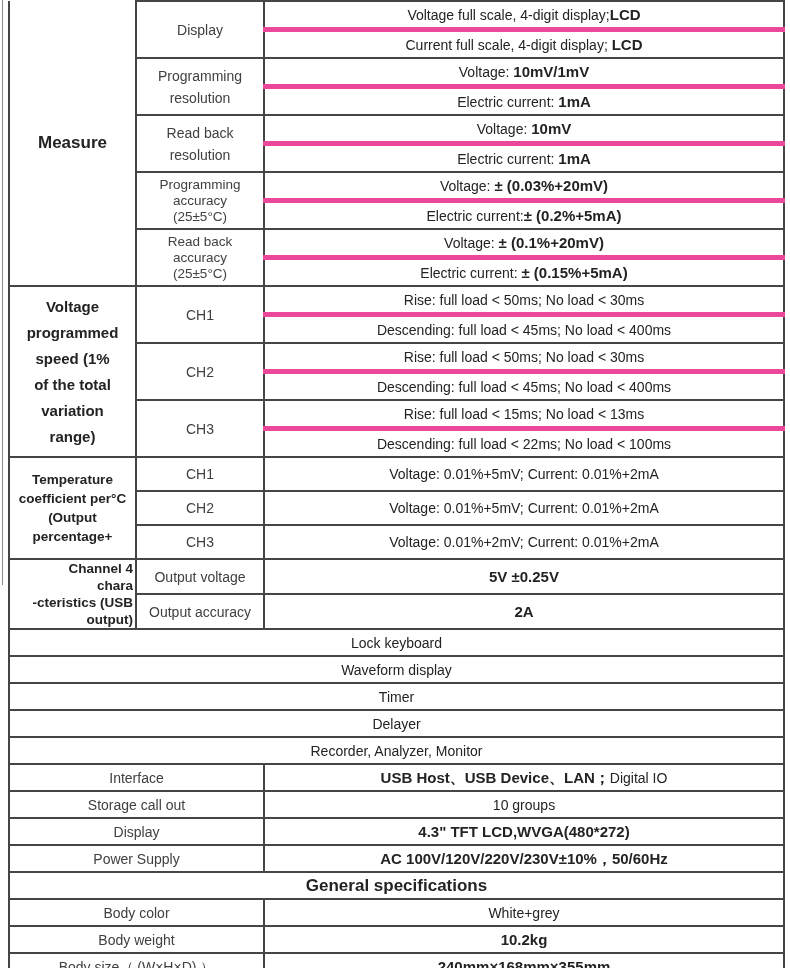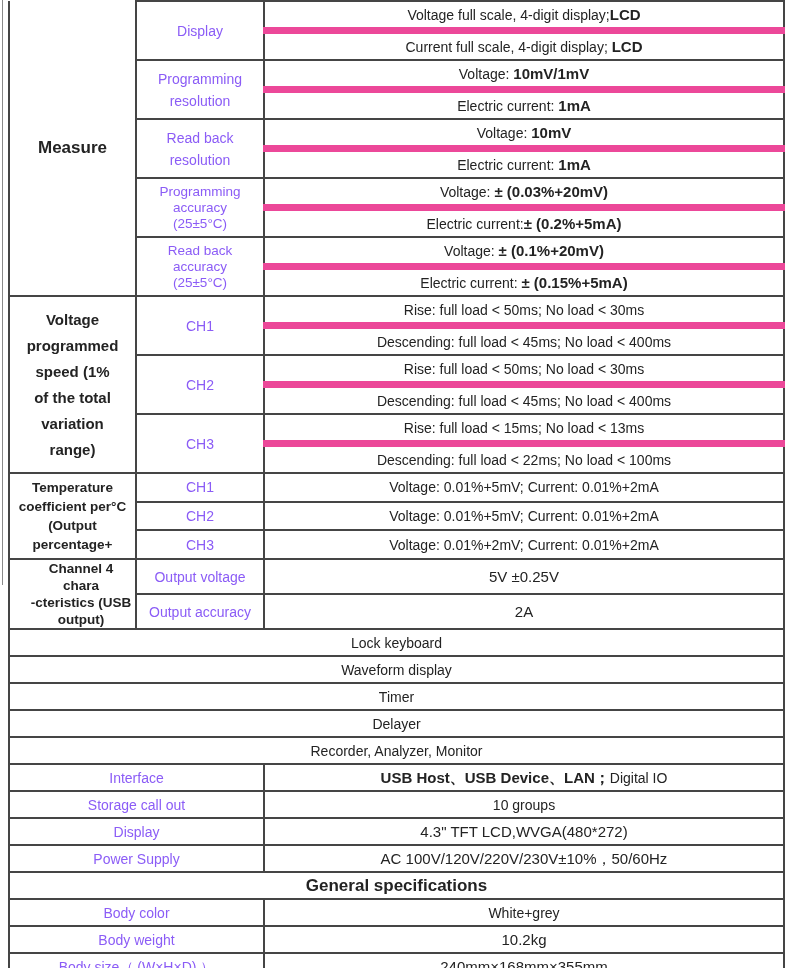--- a/index.html
+++ b/index.html
@@ -18,31 +18,31 @@
     width:775px;
   }
   td{
     border:2px solid #454545;
     height:25px;padding:0 2px;
     text-align:center;vertical-align:middle;
     font-size:14px;line-height:16px;
     overflow:hidden;
   }
   td.no-top{border-top:none;}
-  td.b1{border-bottom:7px solid #ec4899;margin-left:13px;}
+  td.b1{border-bottom:5px solid #ec4899;margin-left:13px;}
   td.t1{border-top:1px solid #454545;}
   .hdr{font-weight:bold;white-space:pre-line;}
   .hdr-measure{font-size:17px;border-radius:24px;}
   .hdr-speed{font-size:15px;line-height:26px;text-align:center;}
-  .hdr-temp{font-size:13.5px;line-height:19px;padding:4px 1px;}
-  .hdr-ch4{font-size:13.5px;line-height:17px;text-align:center;padding-left:19px;}
-  .sub{white-space:pre-line;line-height:22px;color:#8b5cf6;}
+  .hdr-temp{font-size:13.5px;line-height:19px;padding:12px 1px;}
+  .hdr-ch4{font-size:13.5px;line-height:17px;text-align:right;padding-left:19px;}
+  .sub{white-space:pre-line;line-height:22px;color:#404040;}
   .sub.tight{line-height:16px;font-size:13.5px;}
   .val b{font-size:15px;}
-  .bold-val{font-weight:normal;font-size:15px;}
+  .bold-val{font-weight:bold;font-size:15px;}
   .gen-hdr{font-weight:bold;font-size:17px;}
 </style>
 </head>
 <body>
 
 <div class="edge-artifact"></div>
 
 <table class="spec">
   <colgroup>
       <col style="width:127px">

